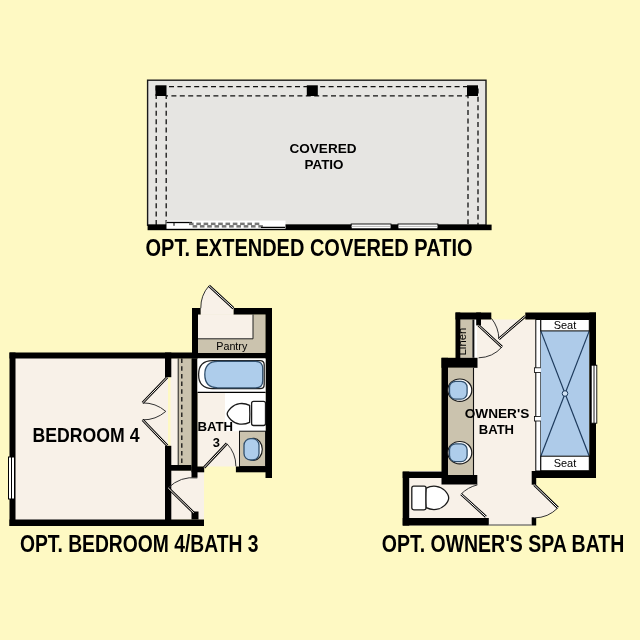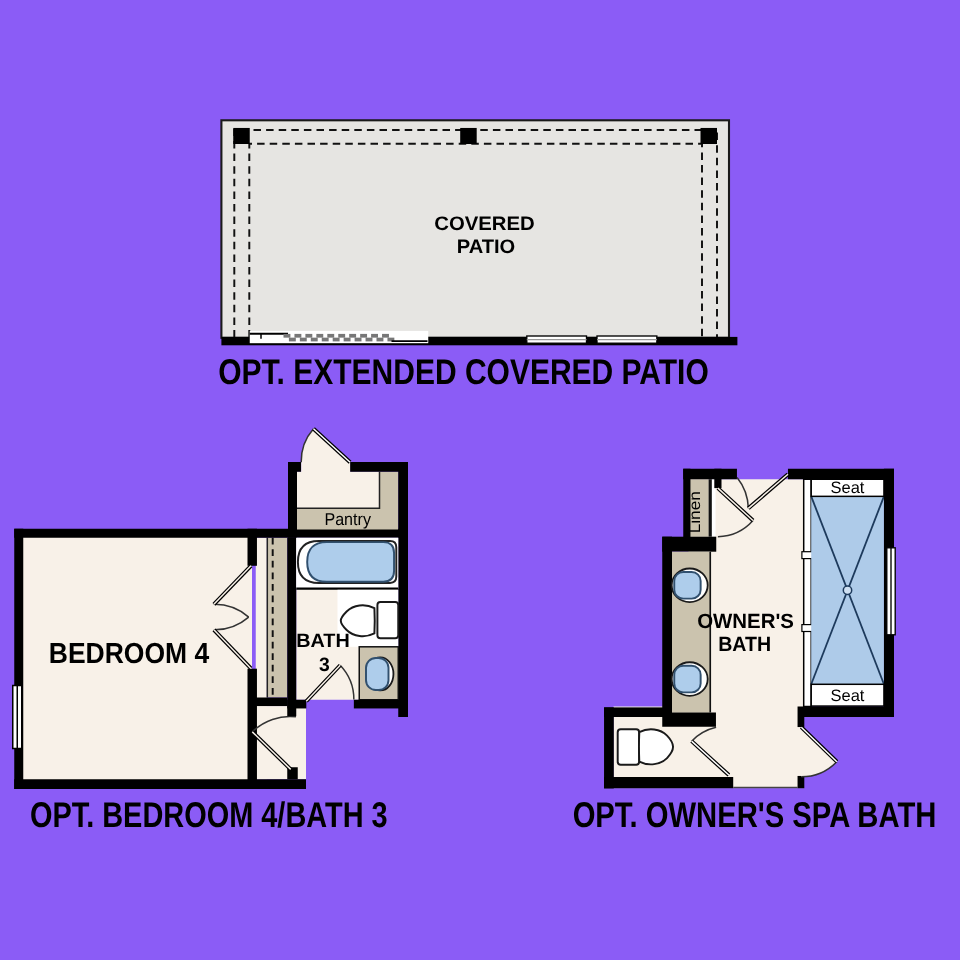--- a/index.html
+++ b/index.html
@@ -1,16 +1,16 @@
 <!DOCTYPE html>
 <html><head>
 <meta charset="utf-8">
 <style>
 html,body{margin:0;padding:0;background:#fff;}
-#page{position:relative;width:640px;height:640px;background:#8b5cf6;overflow:hidden;}
+#page{position:relative;width:640px;height:640px;background:#fef9c3;overflow:hidden;}
 text{font-family:"Liberation Sans",sans-serif;fill:#000;}
 </style>
 </head>
 <body>
 <div id="page">
 <svg width="640" height="640" viewBox="0 0 640 640">
 
 <rect x="147.6" y="80.2" width="338.4" height="145" fill="#e6e5e2" stroke="#1a1a1a" stroke-width="1.4"></rect>
 
 <path d="M156.2,225 L156.2,86.6 L478,86.6 L478,225" fill="none" stroke="#111" stroke-width="1.3" stroke-dasharray="5 3.4"></path>

